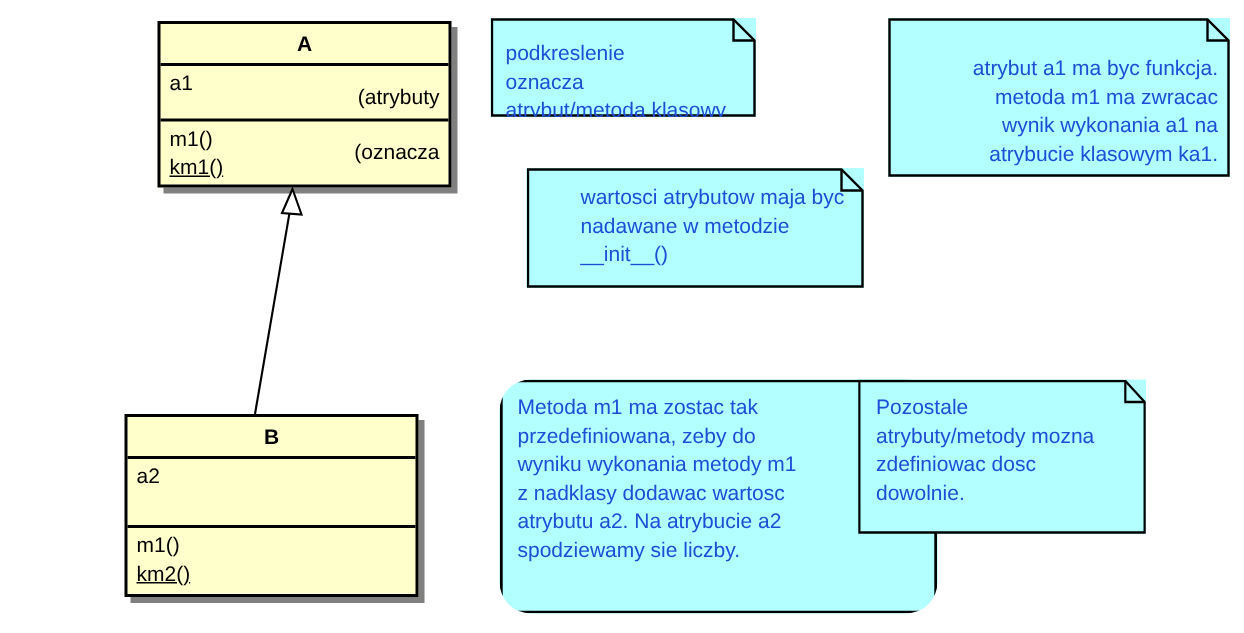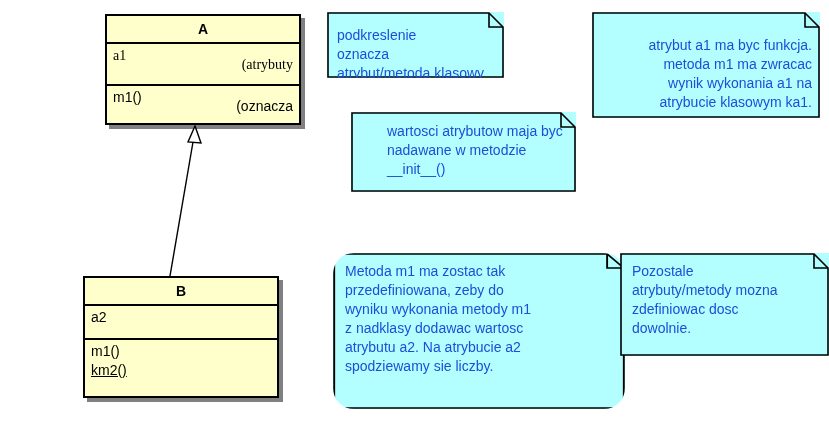--- a/index.html
+++ b/index.html
@@ -98,35 +98,36 @@
   }
 </style>
 </head>
 <body>
 
 <div id="canvas">
 
   <div class="uml-class" id="class-a" style="left:105px; top:14px; width:196px; height:111px;">
     <div class="uml-compartment uml-name">A</div>
 
-    <div class="uml-compartment uml-members" style="height:42px;font-family:Liberation Serif, serif;">
+    <div class="uml-compartment uml-members" style="height:42px;">
       <div class="member">a1</div>
       <div class="side-note" style="top:11px;margin-left:40px;">(atrybuty</div>
     </div>
 
     <div class="uml-compartment uml-members" style="flex:1;">
       <div class="member">m1()</div>
+      <div class="member static">km1()</div>
       <div class="side-note" style="top:11px;">(oznacza</div>
     </div>
   </div>
 
   <div class="uml-class" id="class-b" style="left:83px; top:276px; width:196px; height:122px;">
     <div class="uml-compartment uml-name">B</div>
 
-    <div class="uml-compartment uml-members" style="height:34px;">
+    <div class="uml-compartment uml-members" style="height:46px;">
       <div class="member">a2</div>
     </div>
 
     <div class="uml-compartment uml-members" style="flex:1;">
       <div class="member">m1()</div>
       <div class="member static">km2()</div>
     </div>
   </div>
 
   <svg class="connector" viewBox="0 0 829 422">
@@ -171,21 +172,21 @@
       <path d="M230,1 L230,15 L244,15" fill="none" stroke="#000000" stroke-width="1.6"></path>
     </svg>
     <div class="note-body" style="padding-top:9px; padding-left:12px;">Metoda m1 ma zostac tak
 przedefiniowana, zeby do
 wyniku wykonania metody m1
 z nadklasy dodawac wartosc
 atrybutu a2. Na atrybucie a2
 spodziewamy sie liczby.</div>
   </div>
 
-  <div class="note" id="note-5" style="left:620px; top:253px; width:209px; height:103px;">
+  <div class="note" id="note-5" style="left:572px; top:253px; width:192px; height:103px;">
     <svg class="note-shape" viewBox="0 0 209 103" preserveAspectRatio="none">
       <path d="M1,1 L194,1 L208,15 L208,102 L1,102 Z" fill="#b3ffff" stroke="#000000" stroke-width="1.6"></path>
       <path d="M194,1 L194,15 L208,15" fill="none" stroke="#000000" stroke-width="1.6"></path>
     </svg>
     <div class="note-body" style="padding-top:9px; padding-left:12px;">Pozostale
 atrybuty/metody mozna
 zdefiniowac dosc
 dowolnie.</div>
   </div>
 

